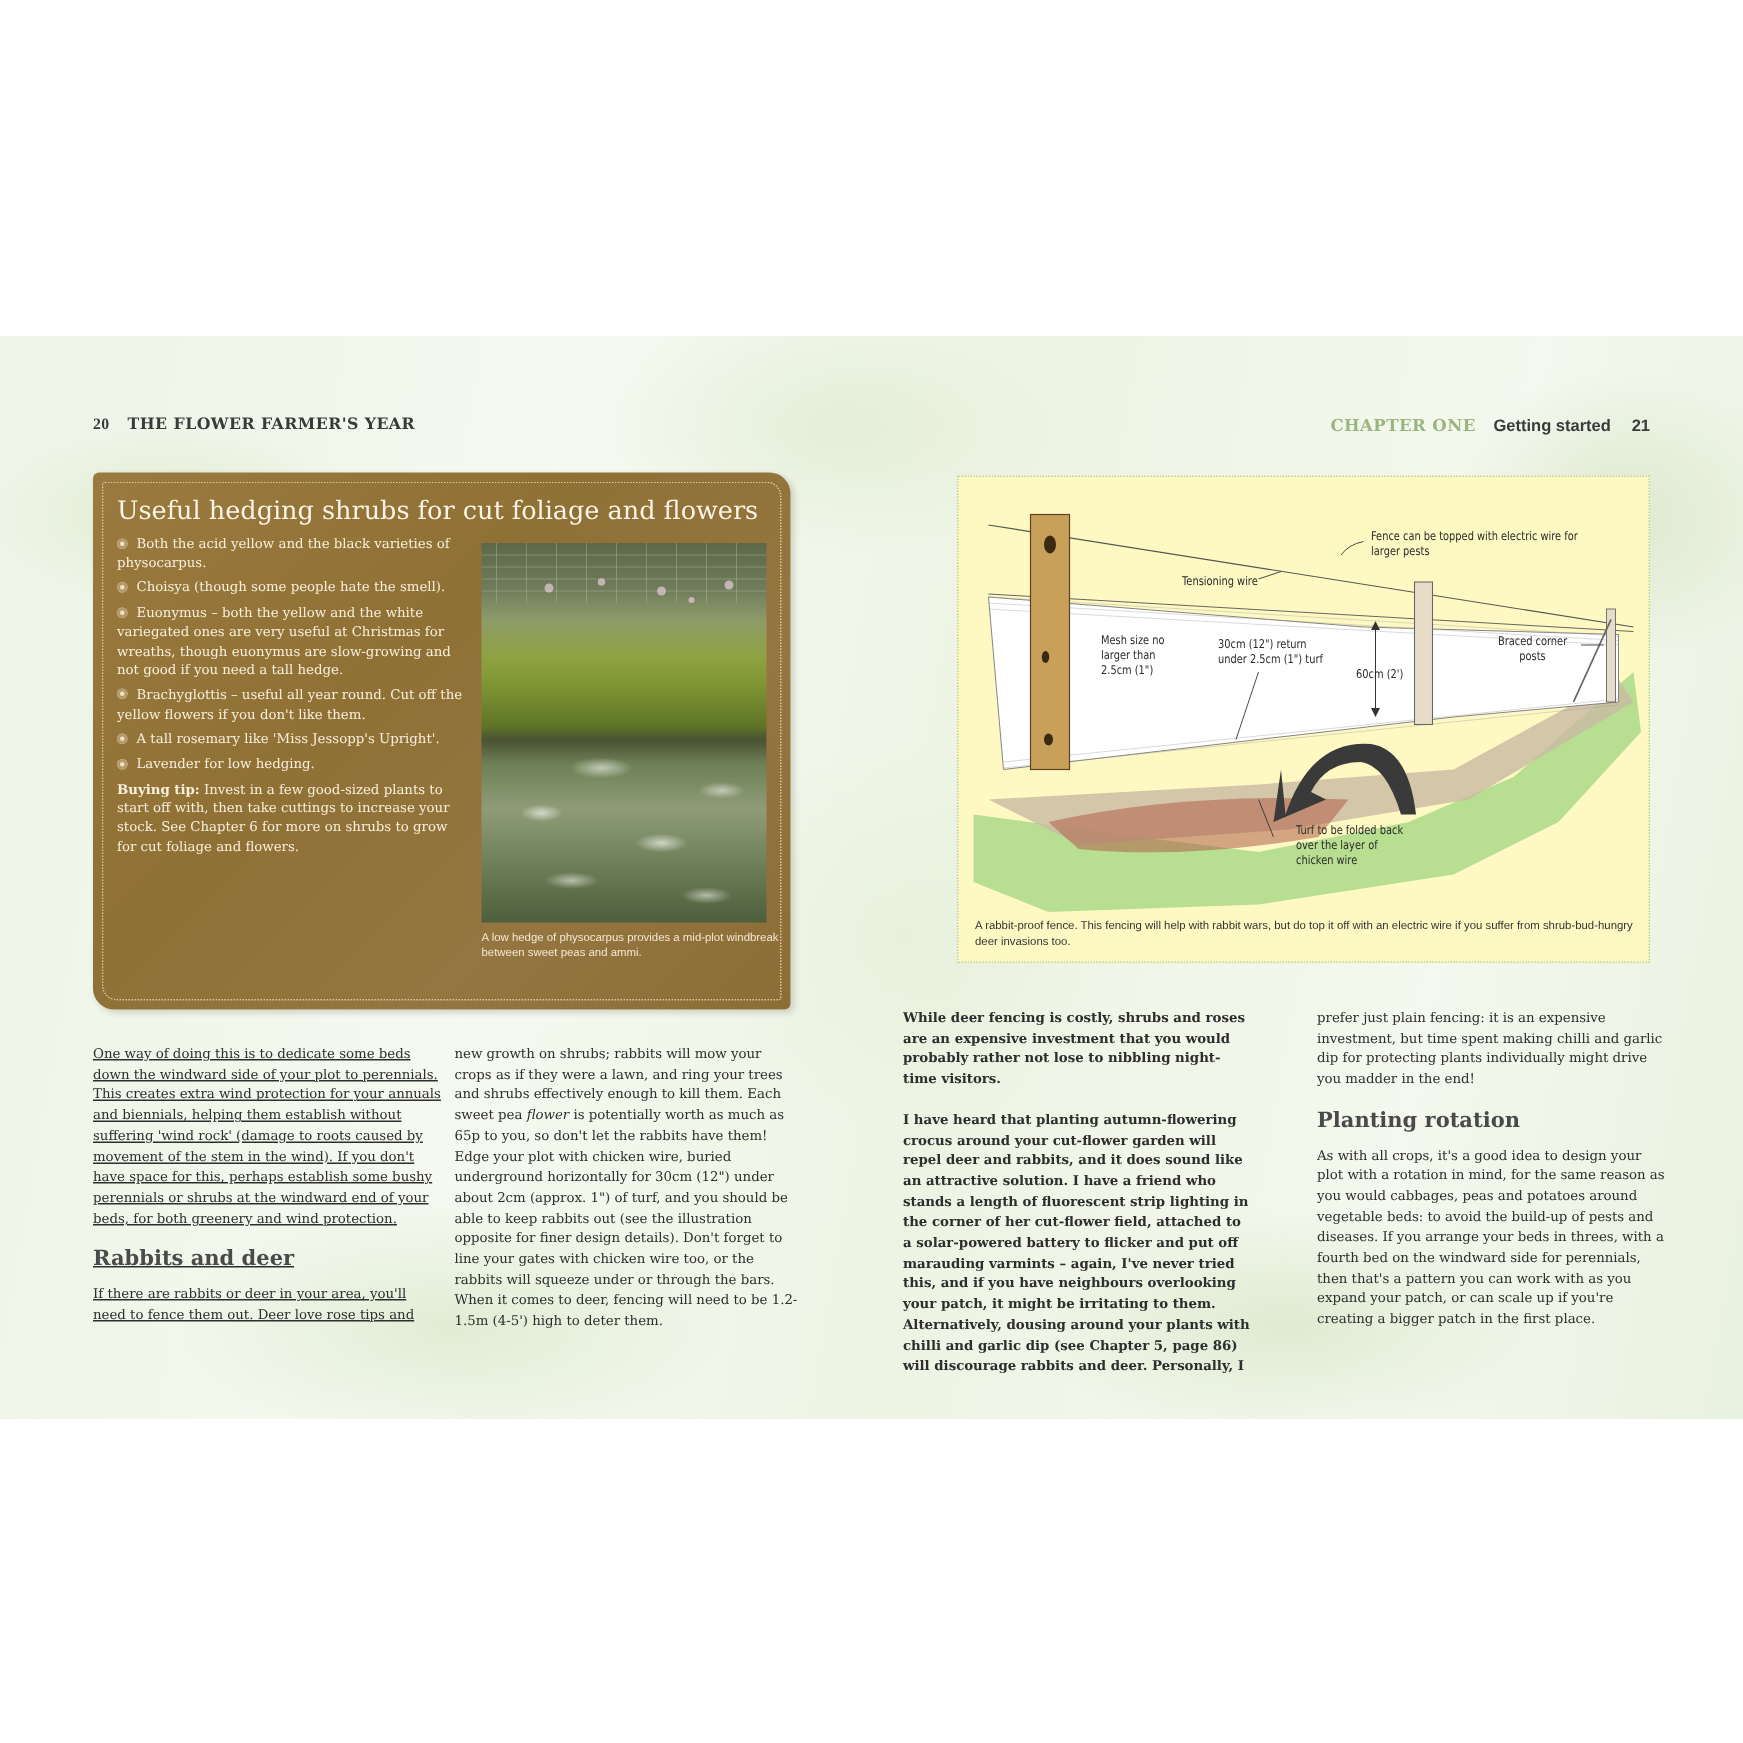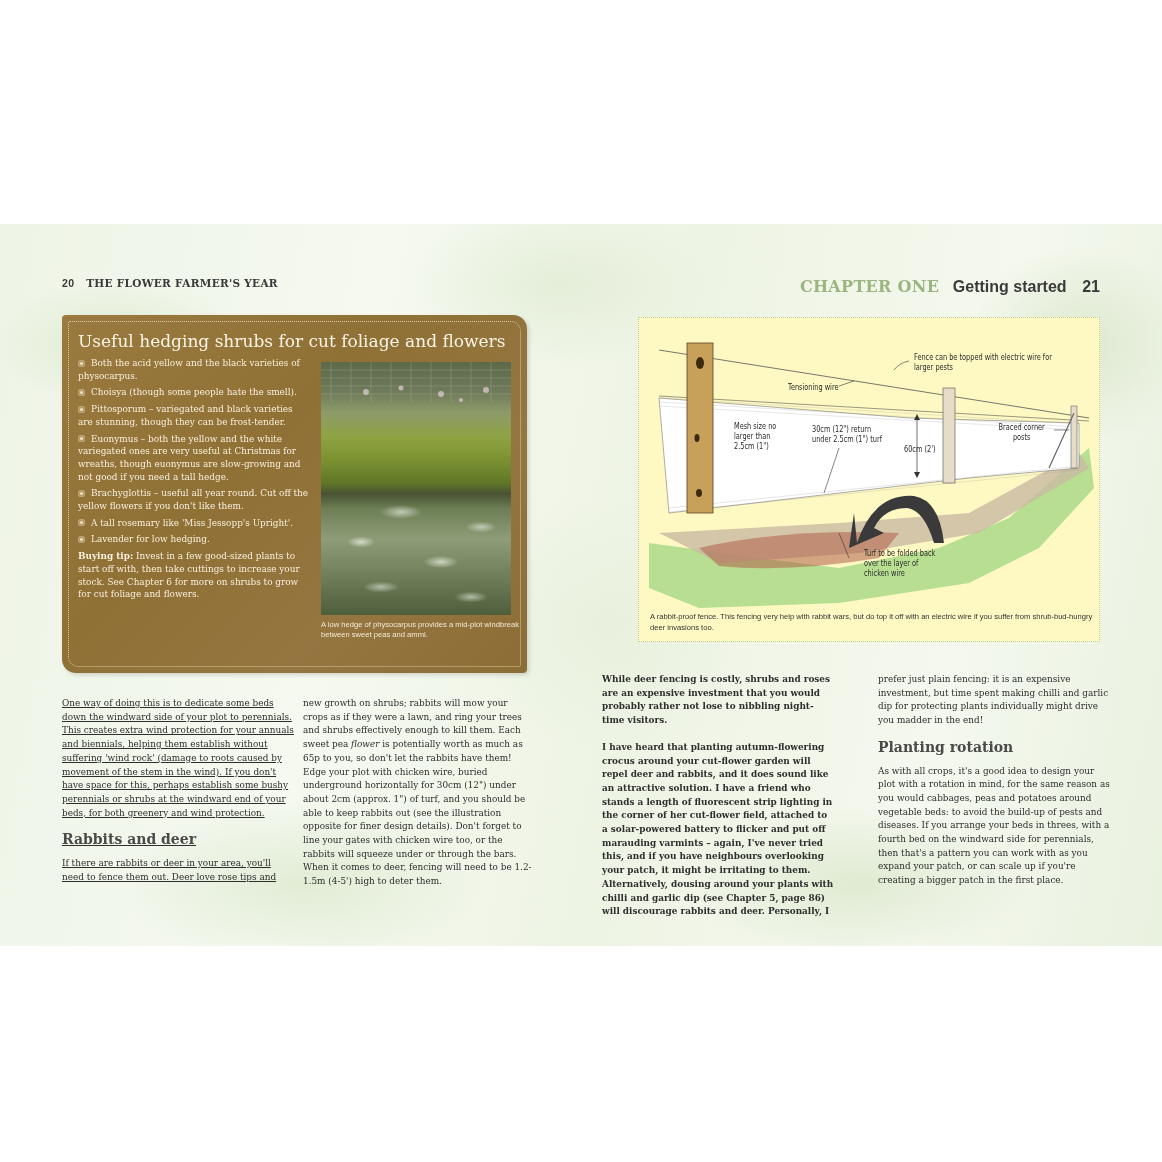--- a/index.html
+++ b/index.html
@@ -16,24 +16,24 @@
       radial-gradient(ellipse 240px 110px at 860px 660px, rgba(210,226,192,0.6), transparent 70%),
       radial-gradient(ellipse 200px 180px at 600px 400px, rgba(225,236,212,0.45), transparent 70%),
       linear-gradient(100deg, #eef4e6 0%, #f5f9f0 30%, #eef4e4 55%, #f4f8ee 80%, #e9f1df 100%);
   }
 
   .running-left {
     position: absolute; left: 62px; top: 277px;
     font-family: "DejaVu Serif", serif; font-size: 10.5px; font-weight: bold;
     letter-spacing: 0.3px; color: #3a3a3a;
   }
-  .running-left .pg { margin-right: 8px; font-family: Liberation Sans, sans-serif; font-weight: bold; }
+  .running-left .pg { margin-right: 8px; font-family: Liberation Serif, serif; font-weight: bold; }
   .running-right {
     position: absolute; right: 62px; top: 277px;
-    font-size: 16px; font-weight: bold; white-space: nowrap;
+    font-size: 11px; font-weight: bold; white-space: nowrap;
   }
   .running-right .chap { font-family: "DejaVu Serif", serif; color: #9bb581; letter-spacing: 0.3px; margin-right: 8px; }
   .running-right .sect { font-family: "Liberation Sans", sans-serif; color: #3a3a3a; margin-right: 10px; }
   .running-right .pg { font-family: "Liberation Sans", sans-serif; color: #3a3a3a; }
 
   
   .sidebar {
     position: absolute; left: 62px; top: 315px; width: 465px; height: 358px;
     background: linear-gradient(135deg, #9a7a3f 0%, #8f7035 40%, #957640 70%, #8c6d36 100%);
     border-radius: 4px 14px 4px 14px;
@@ -124,21 +124,20 @@
   <span class="chap">CHAPTER ONE</span>
   <span class="sect">Getting started</span>
   <span class="pg">21</span>
 </div>
 
 <div class="sidebar">
   <div class="sidebar-title">Useful hedging shrubs for cut foliage and flowers</div>
   <ul class="sidebar-list">
     <li><span class="bullet"></span><span>Both the acid yellow and the black varieties of physocarpus.</span></li>
     <li><span class="bullet"></span><span>Choisya (though some people hate the smell).</span></li>
-    <li><span class="bullet"></span><span>Pittosporum – variegated and black varieties are stunning, though they can be frost-tender.</span></li>
     <li><span class="bullet"></span><span>Euonymus – both the yellow and the white variegated ones are very useful at Christmas for wreaths, though euonymus are slow-growing and not good if you need a tall hedge.</span></li>
     <li><span class="bullet"></span><span>Brachyglottis – useful all year round. Cut off the yellow flowers if you don't like them.</span></li>
     <li><span class="bullet"></span><span>A tall rosemary like 'Miss Jessopp's Upright'.</span></li>
     <li><span class="bullet"></span><span>Lavender for low hedging.</span></li>
     <li class="buying-tip"><b>Buying tip:</b><span> Invest in a few good-sized plants to start off with, then take cuttings to increase your stock. See Chapter 6 for more on shrubs to grow for cut foliage and flowers.</span></li>
   </ul>
   <div class="photo">
     <svg width="190" height="60" viewBox="0 0 190 60">
       <g stroke="rgba(180,190,170,0.45)" stroke-width="0.6">
         <line x1="0" y1="8" x2="190" y2="8"></line>
@@ -205,21 +204,21 @@
     <path d="M200 68 L215 63" stroke="#333" stroke-width="0.6" fill="none"></path>
     <line x1="415" y1="112" x2="430" y2="112" stroke="#333" stroke-width="0.6"></line>
   </svg>
   <div class="fig-label" style="left:275px; top:35px;">Fence can be topped with electric wire for larger pests</div>
   <div class="fig-label" style="left:149px; top:65px;">Tensioning wire</div>
   <div class="fig-label" style="left:95px; top:104px; width:60px;">Mesh size no larger than 2.5cm (1")</div>
   <div class="fig-label" style="left:173px; top:107px; width:90px;">30cm (12") return under 2.5cm (1") turf</div>
   <div class="fig-label" style="left:265px; top:127px;">60cm (2')</div>
   <div class="fig-label" style="left:354px; top:105px; width:70px; text-align:center;">Braced corner posts</div>
   <div class="fig-label" style="left:225px; top:231px; width:95px;">Turf to be folded back over the layer of chicken wire</div>
-  <div class="figure-caption">A rabbit-proof fence. This fencing very help with rabbit wars, but do top it off with an electric wire if you suffer from shrub-bud-hungry deer invasions too.</div>
+  <div class="figure-caption">A rabbit-proof fence. This fencing will help with rabbit wars, but do top it off with an electric wire if you suffer from shrub-bud-hungry deer invasions too.</div>
 </div>
 
 <div class="col col1">
   <p>One way of doing this is to dedicate some beds down the windward side of your plot to perennials. This creates extra wind protection for your annuals and biennials, helping them establish without suffering 'wind rock' (damage to roots caused by movement of the stem in the wind). If you don't have space for this, perhaps establish some bushy perennials or shrubs at the windward end of your beds, for both greenery and wind protection.</p>
   <h2>Rabbits and deer</h2>
   <p>If there are rabbits or deer in your area, you'll need to fence them out. Deer love rose tips and</p>
 </div>
 
 <div class="col col2">
   <p><span>new growth on shrubs; rabbits will mow your crops as if they were a lawn, and ring your trees and shrubs effectively enough to kill them. Each sweet pea </span><em>flower</em><span> is potentially worth as much as 65p to you, so don't let the rabbits have them! Edge your plot with chicken wire, buried underground horizontally for 30cm (12") under about 2cm (approx. 1") of turf, and you should be able to keep rabbits out (see the illustration opposite for finer design details). Don't forget to line your gates with chicken wire too, or the rabbits will squeeze under or through the bars. When it comes to deer, fencing will need to be 1.2-1.5m (4-5') high to deter them.</span></p>

